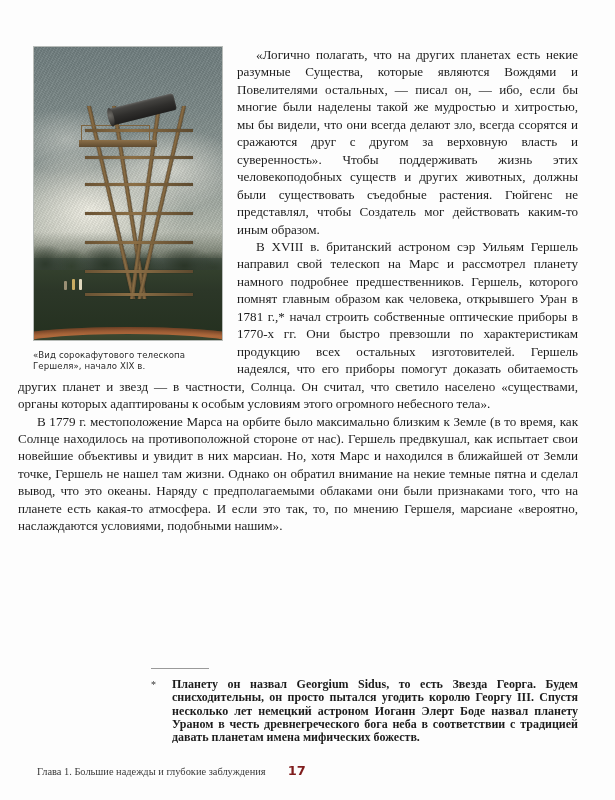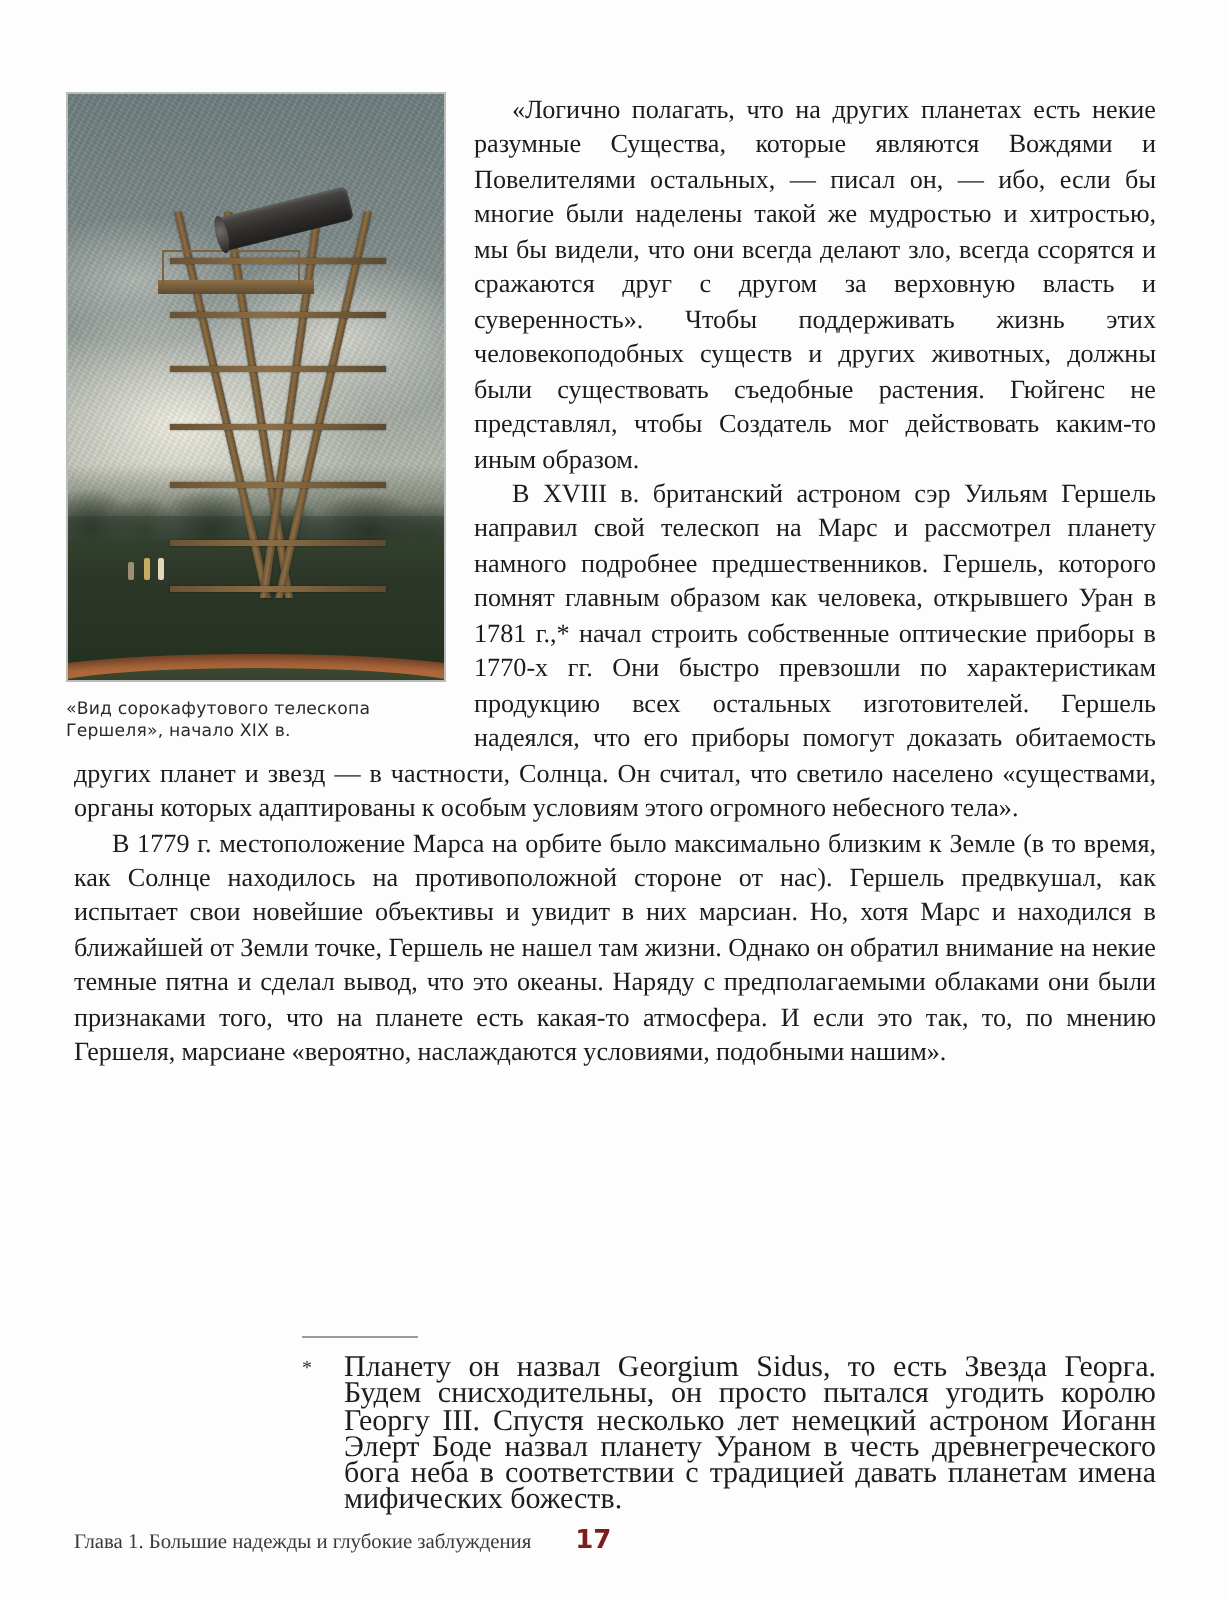--- a/index.html
+++ b/index.html
@@ -192,21 +192,21 @@
     margin-top: 9px;
     font-family: "DejaVu Sans", "Liberation Sans", sans-serif;
     font-size: 8.6px;
     line-height: 1.25;
     color: #2a2a2a;
     letter-spacing: 0.1px;
   }
 
   
   .body-text {
-    padding: 46px 37px 0 37px;
+    padding: 46px 37px 0 18px;
     box-sizing: border-box;
   }
   .body-text p {
     margin: 0;
     text-indent: 19px;
     text-align: justify;
     font-size: 13.1px;
     line-height: 17.45px;
     hyphens: auto;
     -webkit-hyphens: auto;
@@ -232,24 +232,25 @@
     gap: 16px;
   }
   .footnote-marker {
     flex: 0 0 auto;
     font-size: 10px;
     line-height: 13.2px;
     color: #333;
   }
   .footnote-text {
     flex: 1 1 auto;
-    font-size: 15px;
+    font-size: 12px;
     line-height: 13.3px;
     text-align: justify;
     hyphens: auto;
+    font-weight: bold;
     -webkit-hyphens: auto;
   }
 
   
   .page-footer {
     position: absolute;
     left: 37px;
     right: 33px;
     bottom: 22px;
     display: flex;

